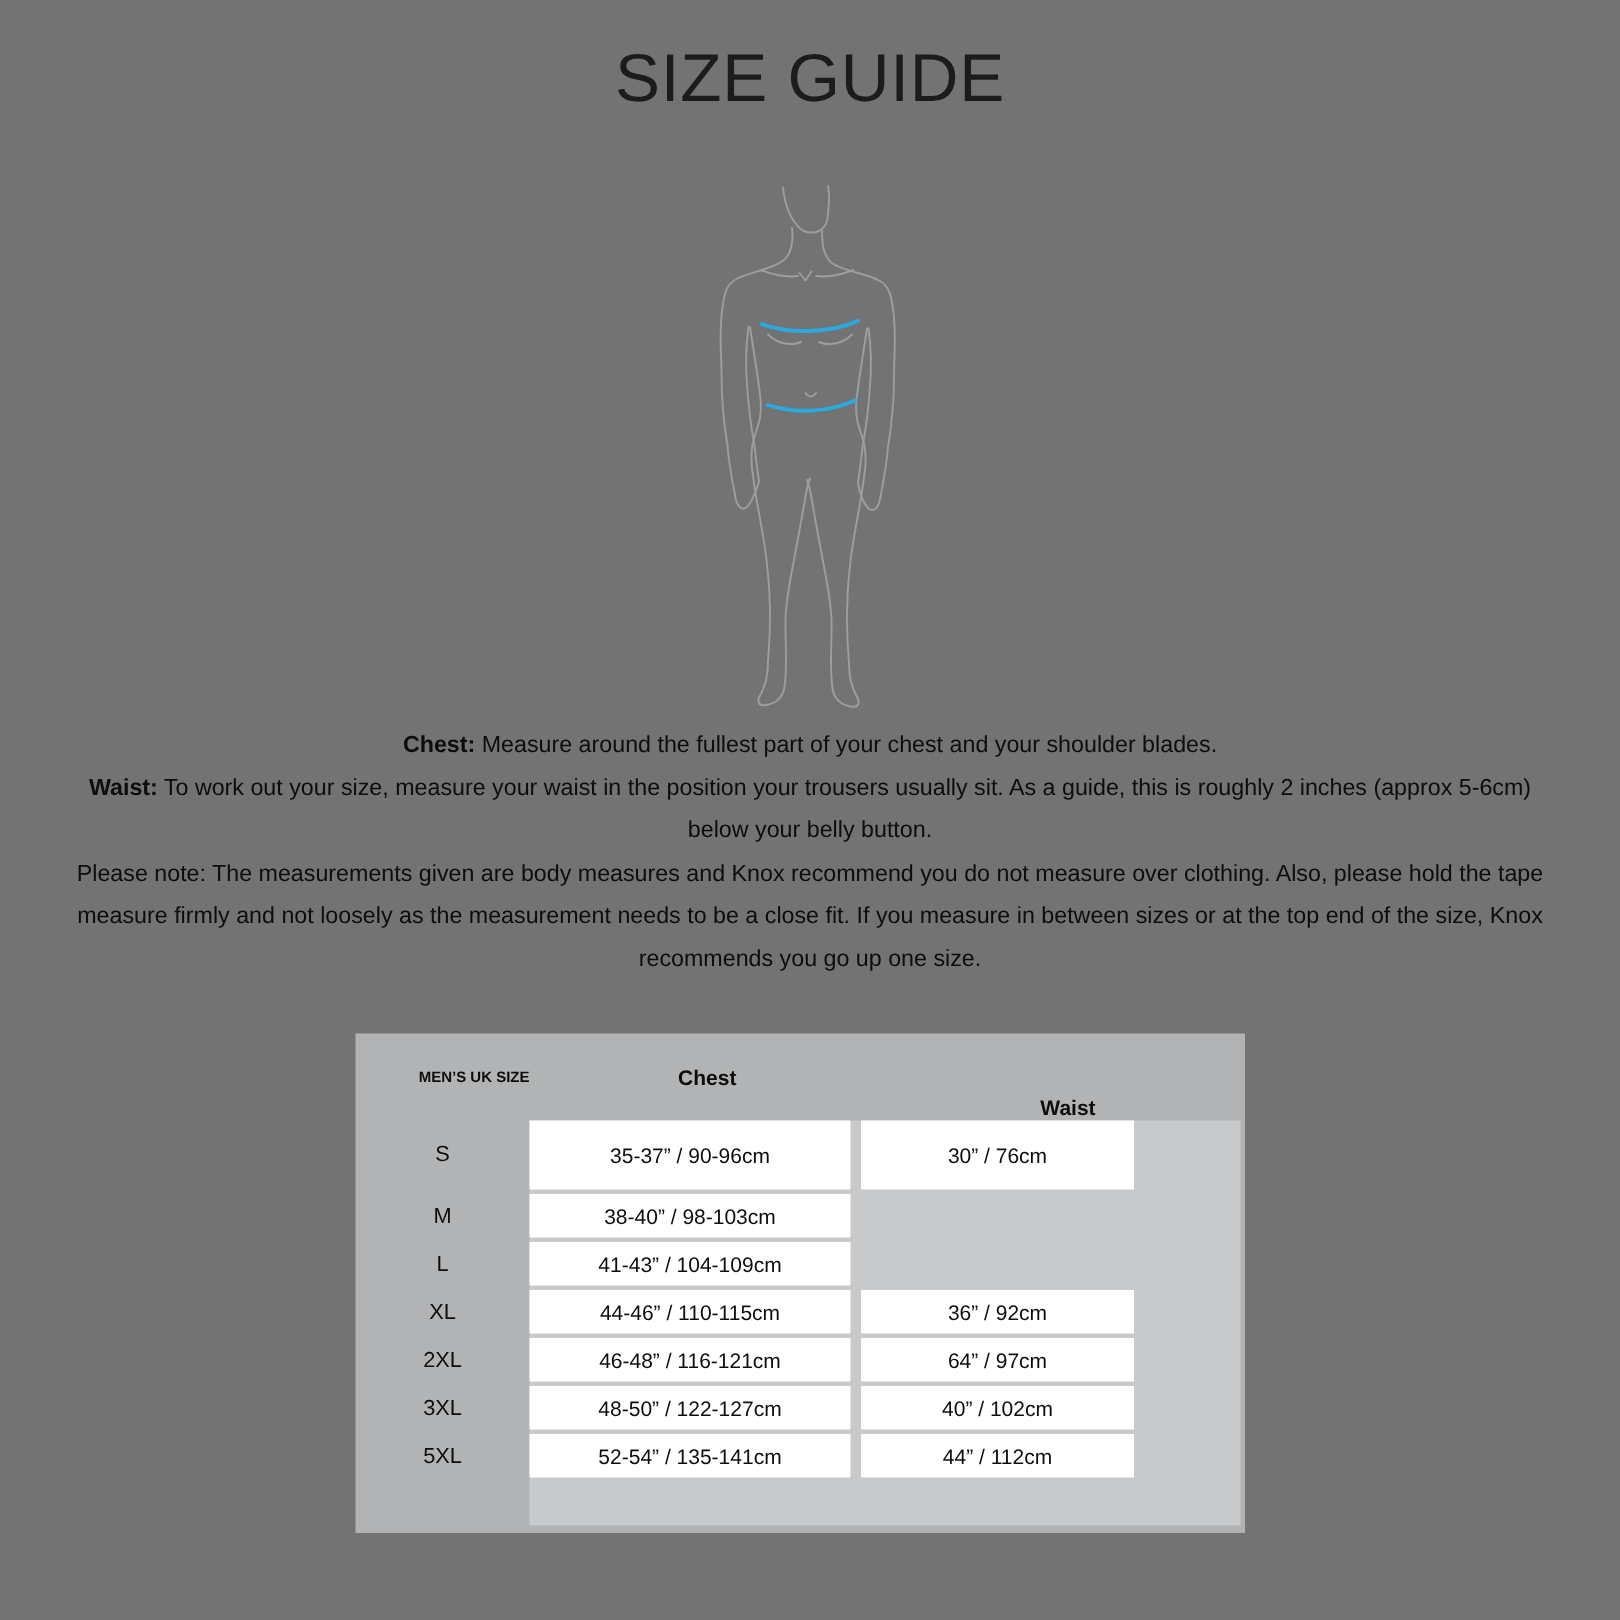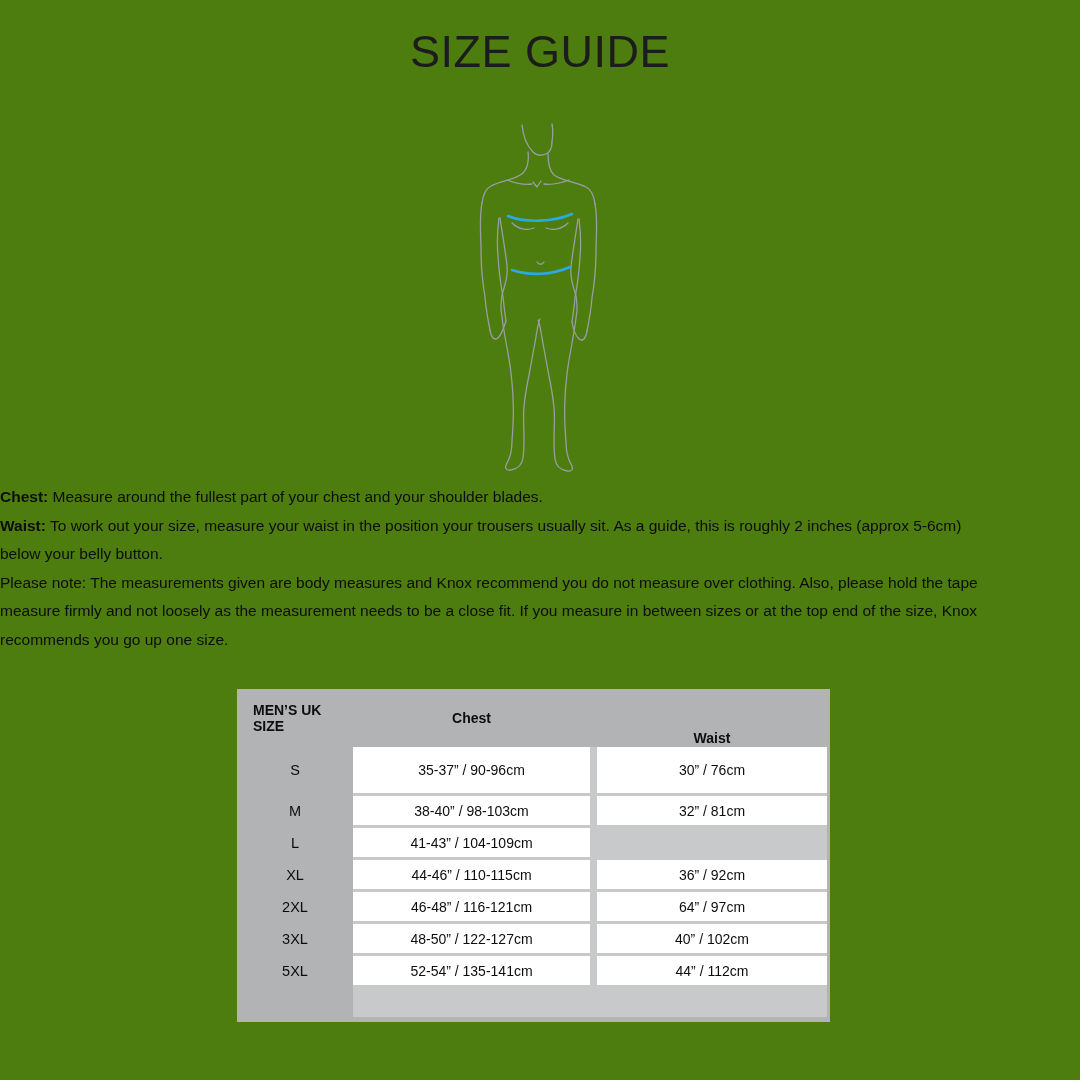--- a/index.html
+++ b/index.html
@@ -1,58 +1,58 @@
 <!DOCTYPE html>
 <html style="--accent: #29abe2; --figline: #999ea3; --panel: #b1b3b5; --divider: #c7c9cb;"><head>
 <meta charset="utf-8">
 <style>
   html,body{margin:0;padding:0;background:#fff;}
   #page{
-    position:relative;width:1080px;height:1080px;background:#4d7c0f;
+    position:relative;width:1080px;height:1080px;background:#737373;
     font-family:"Liberation Sans",sans-serif;color:#111;overflow:hidden;
   }
   
   .title{
     position:absolute;top:26px;left:0;width:100%;text-align:center;
     font-size:45px;font-weight:400;letter-spacing:.5px;color:#1c1c1c;
   }
   
   .figure-wrap{position:absolute;left:440px;top:123px;width:220px;height:360px;}
   .ol{stroke:var(--figline,#999ea3);fill:none;stroke-width:1.3;stroke-linecap:round;stroke-linejoin:round;}
   .accent{stroke:var(--accent,#29abe2);fill:none;stroke-width:2.6;stroke-linecap:round;}
   
   .instructions{
-    position:absolute;top:483px;left:0;width:100%;
+    position:absolute;top:483px;left:0;width:100%;text-align:center;
     font-size:15.5px;line-height:28.6px;color:#0d0d0d;
   }
   .instr-line{white-space:nowrap;}
   .instr-line b{font-weight:700;}
   
   .size-table{
     position:absolute;left:237px;top:689px;width:593px;height:333px;
     background:var(--panel,#b1b3b5);box-sizing:border-box;
     padding-right:3px;padding-bottom:2px;font-size:14px;color:#0d0d0d;
   }
   .thead{display:flex;height:58px;align-items:center;font-weight:700;font-size:13.5px;}
-  .th-size{width:116px;padding-left:16px;box-sizing:border-box;font-size:14px;}
+  .th-size{width:116px;padding-left:16px;box-sizing:border-box;font-size:10px;text-align:right;}
   .th-chest{width:237px;text-align:center;font-size:14px;}
   .th-gap{width:7px;}
   .th-waist{width:230px;text-align:center;font-size:14px;margin-top:40px;}
   .tbody{position:relative;width:590px;}
   .cells-underlay{
     position:absolute;left:116px;top:0;width:474px;height:270px;
     background:var(--divider,#c7c9cb);
   }
   .trow{position:relative;display:flex;height:29px;margin-bottom:3px;}
   .trow.first{height:46px;}
   .td-size{width:116px;display:flex;align-items:center;justify-content:center;font-size:14.5px;}
   .td-cell{background:#ffffff;display:flex;align-items:center;justify-content:center;}
-  .td-chest{width:237px;}
+  .td-chest{width:214px;}
   .td-gap{width:7px;}
-  .td-waist{width:230px;}
+  .td-waist{width:182px;}
 </style>
 </head>
 <body>
 
 <div id="page">
 
   <div class="title">SIZE GUIDE</div>
 
   <div class="figure-wrap">
     <svg width="220" height="360" viewBox="0 0 220 360">
@@ -103,21 +103,20 @@
       <div class="trow first">
         <div class="td-size">S</div>
         <div class="td-cell td-chest">35-37” / 90-96cm</div>
         <div class="td-gap"></div>
         <div class="td-cell td-waist">30” / 76cm</div>
       </div>
       <div class="trow">
         <div class="td-size">M</div>
         <div class="td-cell td-chest">38-40” / 98-103cm</div>
         <div class="td-gap"></div>
-        <div class="td-cell td-waist">32” / 81cm</div>
       </div>
       <div class="trow">
         <div class="td-size">L</div>
         <div class="td-cell td-chest">41-43” / 104-109cm</div>
         <div class="td-gap"></div>
       </div>
       <div class="trow">
         <div class="td-size">XL</div>
         <div class="td-cell td-chest">44-46” / 110-115cm</div>
         <div class="td-gap"></div>

